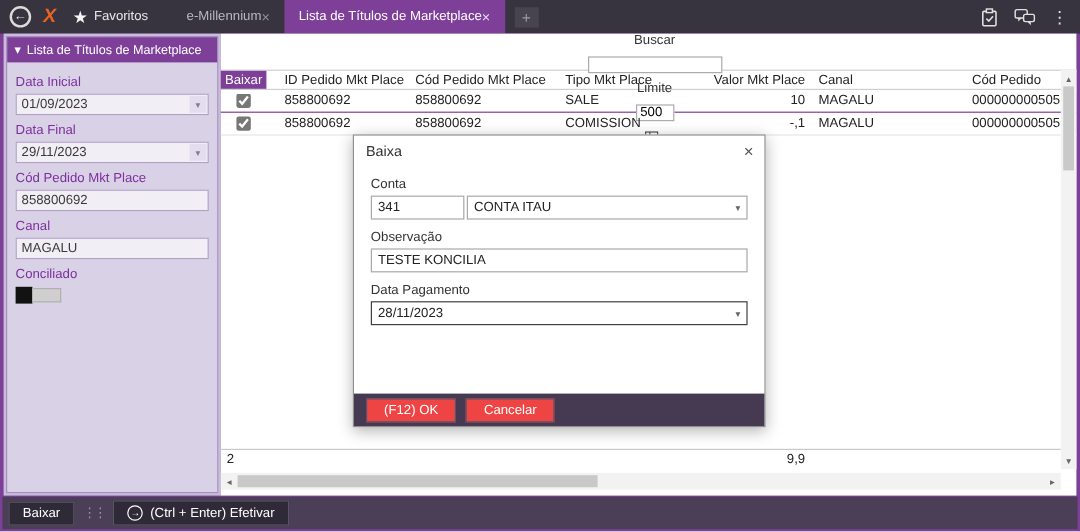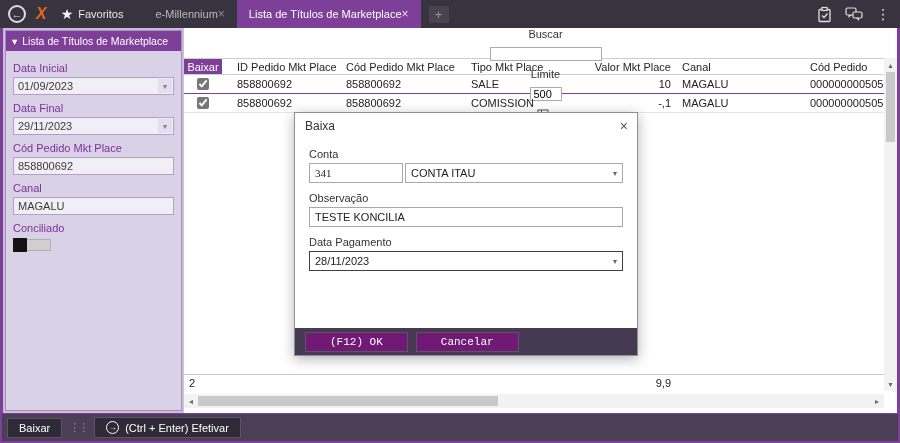--- a/index.html
+++ b/index.html
@@ -72,27 +72,27 @@
   .vthumb { width:9px; height:70px; background:#c9c9c9; margin:0 auto; cursor:pointer; }
 
   
   .modal { position:absolute; left:278px; top:112px; width:344px; height:244px; background:#fff; border:1px solid #8f8f8f; box-shadow:0 3px 12px rgba(0,0,0,.3); z-index:10;margin-left:16px; }
   .m-title { height:26px; display:flex; align-items:center; padding:0 10px; font-size:12px; color:#333; }
   .m-close { position:absolute; right:9px; top:6px; font-size:14px; color:#555; cursor:pointer; line-height:1; }
   .m-body { padding:0 14px; }
   .m-label { font-size:11px; color:#333; margin:9px 0 3px; }
   .m-row { display:flex; gap:2px; }
   .m-input { height:20px; border:1px solid #a9a9a9; display:flex; align-items:center; padding:0 5px; font-size:11px; color:#222; background:#fff; position:relative; }
-  .conta-code { width:94px;font-family:Liberation Serif, serif; }
+  .conta-code { width:78px; }
   .conta-select { flex:1; cursor:pointer; }
   .m-input .chev { position:absolute; right:5px; color:#666; font-size:8px; }
   .full { width:100%; }
   .focus { border:1px solid #404040; }
   .m-footer { position:absolute; left:0; right:0; bottom:0; height:27px; background:#453a51; display:flex; align-items:center; gap:8px; padding-left:10px; }
-  .m-btn { background:#701a75; border:1px solid #5c5568; color:#fff; font-size:11px; padding:3px 24px; cursor:pointer; font-family:Liberation Mono, monospace; }
+  .m-btn { background:#ef4444; border:1px solid #5c5568; color:#fff; font-size:11px; padding:3px 14px; cursor:pointer; font-family:Liberation Sans, sans-serif; }
 
   
   .bottombar { position:absolute; left:2px; right:2px; bottom:2px; height:27px; background:#4a3f56; display:flex; align-items:center; gap:7px; padding-left:5px; }
   .b-btn { background:#2f2a38; border:1px solid #5a5365; color:#fff; font-size:11px; padding:3px 11px; display:flex; align-items:center; gap:6px; cursor:pointer; font-family:"Liberation Sans",sans-serif; }
   .grip { color:#9b94a8; font-size:11px; letter-spacing:-2px; cursor:grab; }
   .circ { width:13px; height:13px; border:1px solid #fff; border-radius:50%; display:flex; align-items:center; justify-content:center; font-size:8px; }
 </style>
 </head>
 <body>
 

